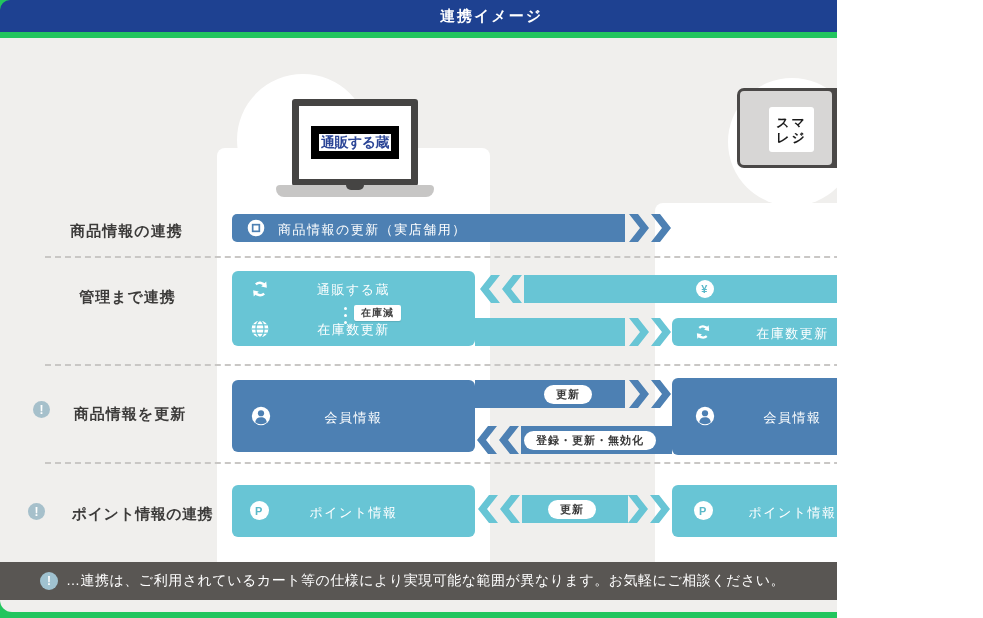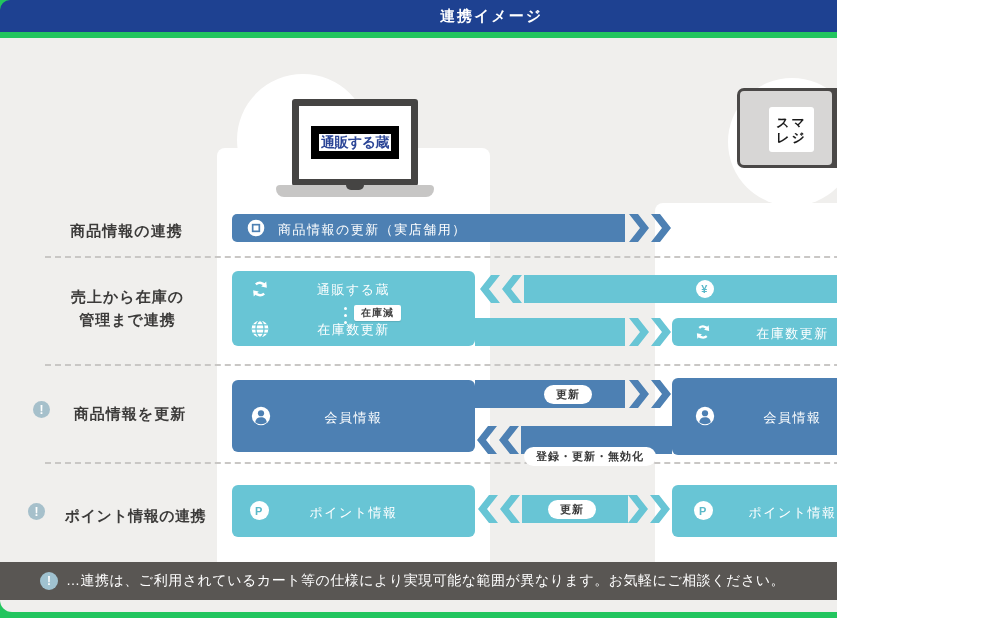--- a/index.html
+++ b/index.html
@@ -120,21 +120,20 @@
         <rect x="8" y="8" width="8" height="8" fill="none" stroke="#4d80b3" stroke-width="2"></rect>
       </svg>
     </span>
     <span style="position:absolute; left:46px; top:7px;">商品情報の更新（実店舗用）</span>
   </div>
   <div class="chev chev-r blue" style="left:629px; top:214px;"></div>
   <div class="chev chev-r blue" style="left:651px; top:214px;"></div>
 
 
   <div class="row-label" style="left:40px; top:285px; width:175px;">
-    <div>売上から在庫の</div>
     <div>管理まで連携</div>
   </div>
 
   <div class="fbox teal" style="left:232px; top:271px; width:243px; height:75px;">
     <span class="icon-abs" style="left:18px; top:8px;">
       <svg viewBox="0 0 24 24" width="20" height="20">
         <path d="M7 6.5 A7.5 7.5 0 0 1 18.5 8.5" stroke="#fff" stroke-width="3" fill="none"></path>
         <polygon points="19.5,3 20.2,10.5 13.5,9" fill="#fff"></polygon>
         <path d="M17 17.5 A7.5 7.5 0 0 1 5.5 15.5" stroke="#fff" stroke-width="3" fill="none"></path>
         <polygon points="4.5,21 3.8,13.5 10.5,15" fill="#fff"></polygon>
@@ -206,24 +205,24 @@
         <circle cx="12" cy="9" r="3.4" fill="#4d80b3"></circle>
         <path d="M12 13.4c-3.6 0-6 2.2-6.3 5.4a10 10 0 0 0 12.6 0c-.3-3.2-2.7-5.4-6.3-5.4z" fill="#4d80b3"></path>
       </svg>
     </span>
     <span class="center-label" style="top:31px;">会員情報</span>
   </div>
 
   <div class="chev chev-l blue" style="left:477px; top:426px;"></div>
   <div class="chev chev-l blue" style="left:499px; top:426px;"></div>
   <div class="bar blue" style="left:521px; top:426px; width:151px; height:28px;"></div>
-  <span class="pill" style="left:524px; top:431px;margin-top:16px;">登録・更新・無効化</span>
+  <span class="pill" style="left:524px; top:431px;">登録・更新・無効化</span>
 
   <div class="caution" style="left:28px; top:503px;">!</div>
-  <div class="row-label" style="left:53px; top:504px; width:165px; letter-spacing:0.5px;">ポイント情報の連携</div>
+  <div class="row-label" style="left:60px; top:504px; width:165px; letter-spacing:0.5px;font-family:Liberation Mono, monospace;">ポイント情報の連携</div>
 
   <div class="fbox teal" style="left:232px; top:485px; width:243px; height:52px;">
     <span class="disc teal-glyph" style="position:absolute; left:18px; top:16px; width:19px; height:19px; font-size:11px;">P</span>
     <span class="center-label" style="top:19px;">ポイント情報</span>
   </div>
 
   <div class="chev chev-l teal" style="left:478px; top:495px;"></div>
   <div class="chev chev-l teal" style="left:500px; top:495px;"></div>
   <div class="bar teal" style="left:522px; top:495px; width:106px; height:28px;"></div>
   <span class="pill" style="left:548px; top:500px;">更新</span>

